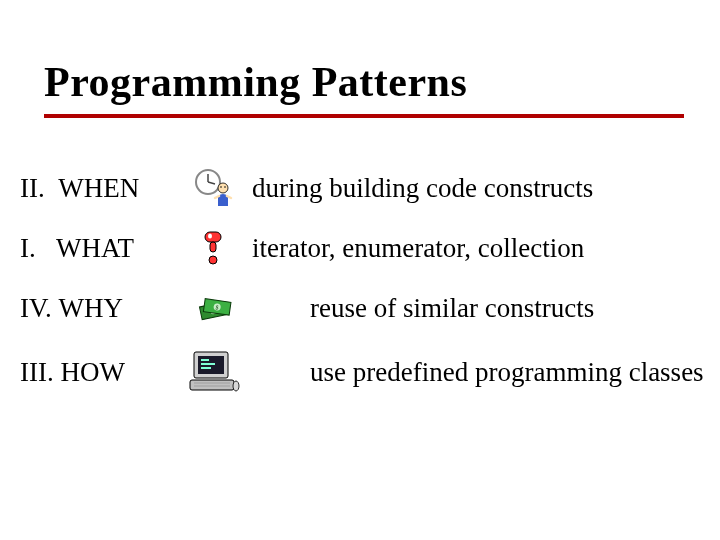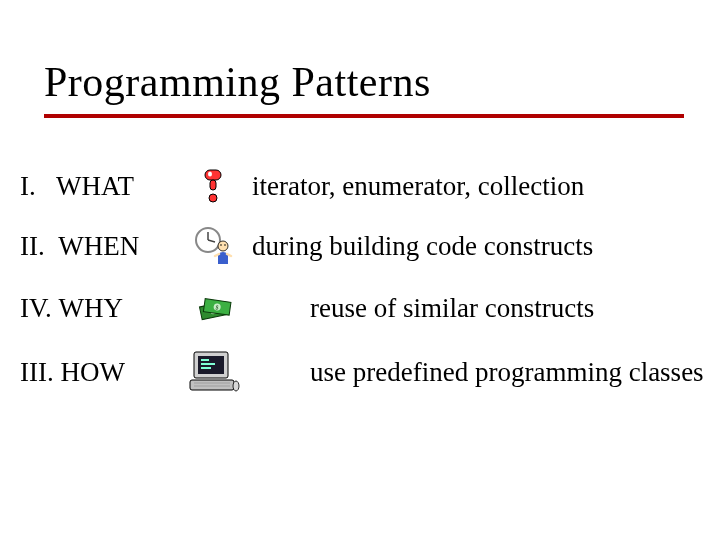--- a/index.html
+++ b/index.html
@@ -10,21 +10,21 @@
     font-family: "Times New Roman", Times, serif;
     color: #000;
     position: relative;
     overflow: hidden;
   }
   .title-wrap {
     padding: 58px 0 0 44px;
   }
   .title {
     font-size: 42px;
-    font-weight: normal;
+    font-weight: bold;
     letter-spacing: 0.5px;
   }
   .rule {
     margin: 8px 0 0 44px;
     width: 640px;
     height: 4px;
     background: #b00000;
   }
   .content {
     padding: 50px 0 0 20px;
@@ -60,51 +60,51 @@
 
 <div class="title-wrap">
   <div class="title">Programming Patterns</div>
 </div>
 <div class="rule"></div>
 
 <div class="content">
 
   <div class="row">
     <div class="label">
-      <span>I.</span>&nbsp;&nbsp;&nbsp;<span>WHAT</span>
-    </div>
-    <div class="icon-cell">
-      <svg width="30" height="36" viewBox="0 0 30 36">
-        <rect x="6" y="2" width="16" height="10" rx="5" fill="#ff3333" stroke="#000" stroke-width="1"></rect>
-        <rect x="11" y="12" width="6" height="10" rx="3" fill="#ff3333" stroke="#000" stroke-width="1"></rect>
-        <circle cx="14" cy="30" r="4" fill="#ff3333" stroke="#000" stroke-width="1"></circle>
-        <ellipse cx="11" cy="6" rx="2" ry="2.5" fill="#fff"></ellipse>
-      </svg>
-    </div>
-    <div class="desc">iterator, enumerator, collection</div>
-  </div>
-
-  <div class="row">
-    <div class="label">
       <span>II.</span>&nbsp;&nbsp;<span>WHEN</span>
     </div>
     <div class="icon-cell">
       <svg width="42" height="40" viewBox="0 0 42 40">
         <circle cx="15" cy="14" r="12" fill="#fff" stroke="#888" stroke-width="2"></circle>
         <line x1="15" y1="14" x2="15" y2="6" stroke="#444" stroke-width="1.5"></line>
         <line x1="15" y1="14" x2="22" y2="16" stroke="#444" stroke-width="1.5"></line>
         <circle cx="30" cy="20" r="5" fill="#ffe0b0" stroke="#000" stroke-width="0.8"></circle>
         <circle cx="28" cy="19" r="0.8" fill="#000"></circle>
         <circle cx="32" cy="19" r="0.8" fill="#000"></circle>
         <path d="M25 28 Q30 24 35 28 L35 38 L25 38 Z" fill="#3a5fcd"></path>
         <line x1="22" y1="30" x2="26" y2="28" stroke="#ffe0b0" stroke-width="2.5" stroke-linecap="round"></line>
         <line x1="38" y1="30" x2="34" y2="28" stroke="#ffe0b0" stroke-width="2.5" stroke-linecap="round"></line>
       </svg>
     </div>
     <div class="desc">during building code constructs</div>
+  </div>
+
+  <div class="row">
+    <div class="label">
+      <span>I.</span>&nbsp;&nbsp;&nbsp;<span>WHAT</span>
+    </div>
+    <div class="icon-cell">
+      <svg width="30" height="36" viewBox="0 0 30 36">
+        <rect x="6" y="2" width="16" height="10" rx="5" fill="#ff3333" stroke="#000" stroke-width="1"></rect>
+        <rect x="11" y="12" width="6" height="10" rx="3" fill="#ff3333" stroke="#000" stroke-width="1"></rect>
+        <circle cx="14" cy="30" r="4" fill="#ff3333" stroke="#000" stroke-width="1"></circle>
+        <ellipse cx="11" cy="6" rx="2" ry="2.5" fill="#fff"></ellipse>
+      </svg>
+    </div>
+    <div class="desc">iterator, enumerator, collection</div>
   </div>
 
   <div class="row">
     <div class="label">
       <span>IV.</span>&nbsp;<span>WHY</span>
     </div>
     <div class="icon-cell">
       <svg width="40" height="40" viewBox="0 0 40 40">
         <g transform="rotate(-12 20 20)">
           <rect x="6" y="16" width="26" height="13" fill="#2e8b2e" stroke="#0a3a0a" stroke-width="1"></rect>

